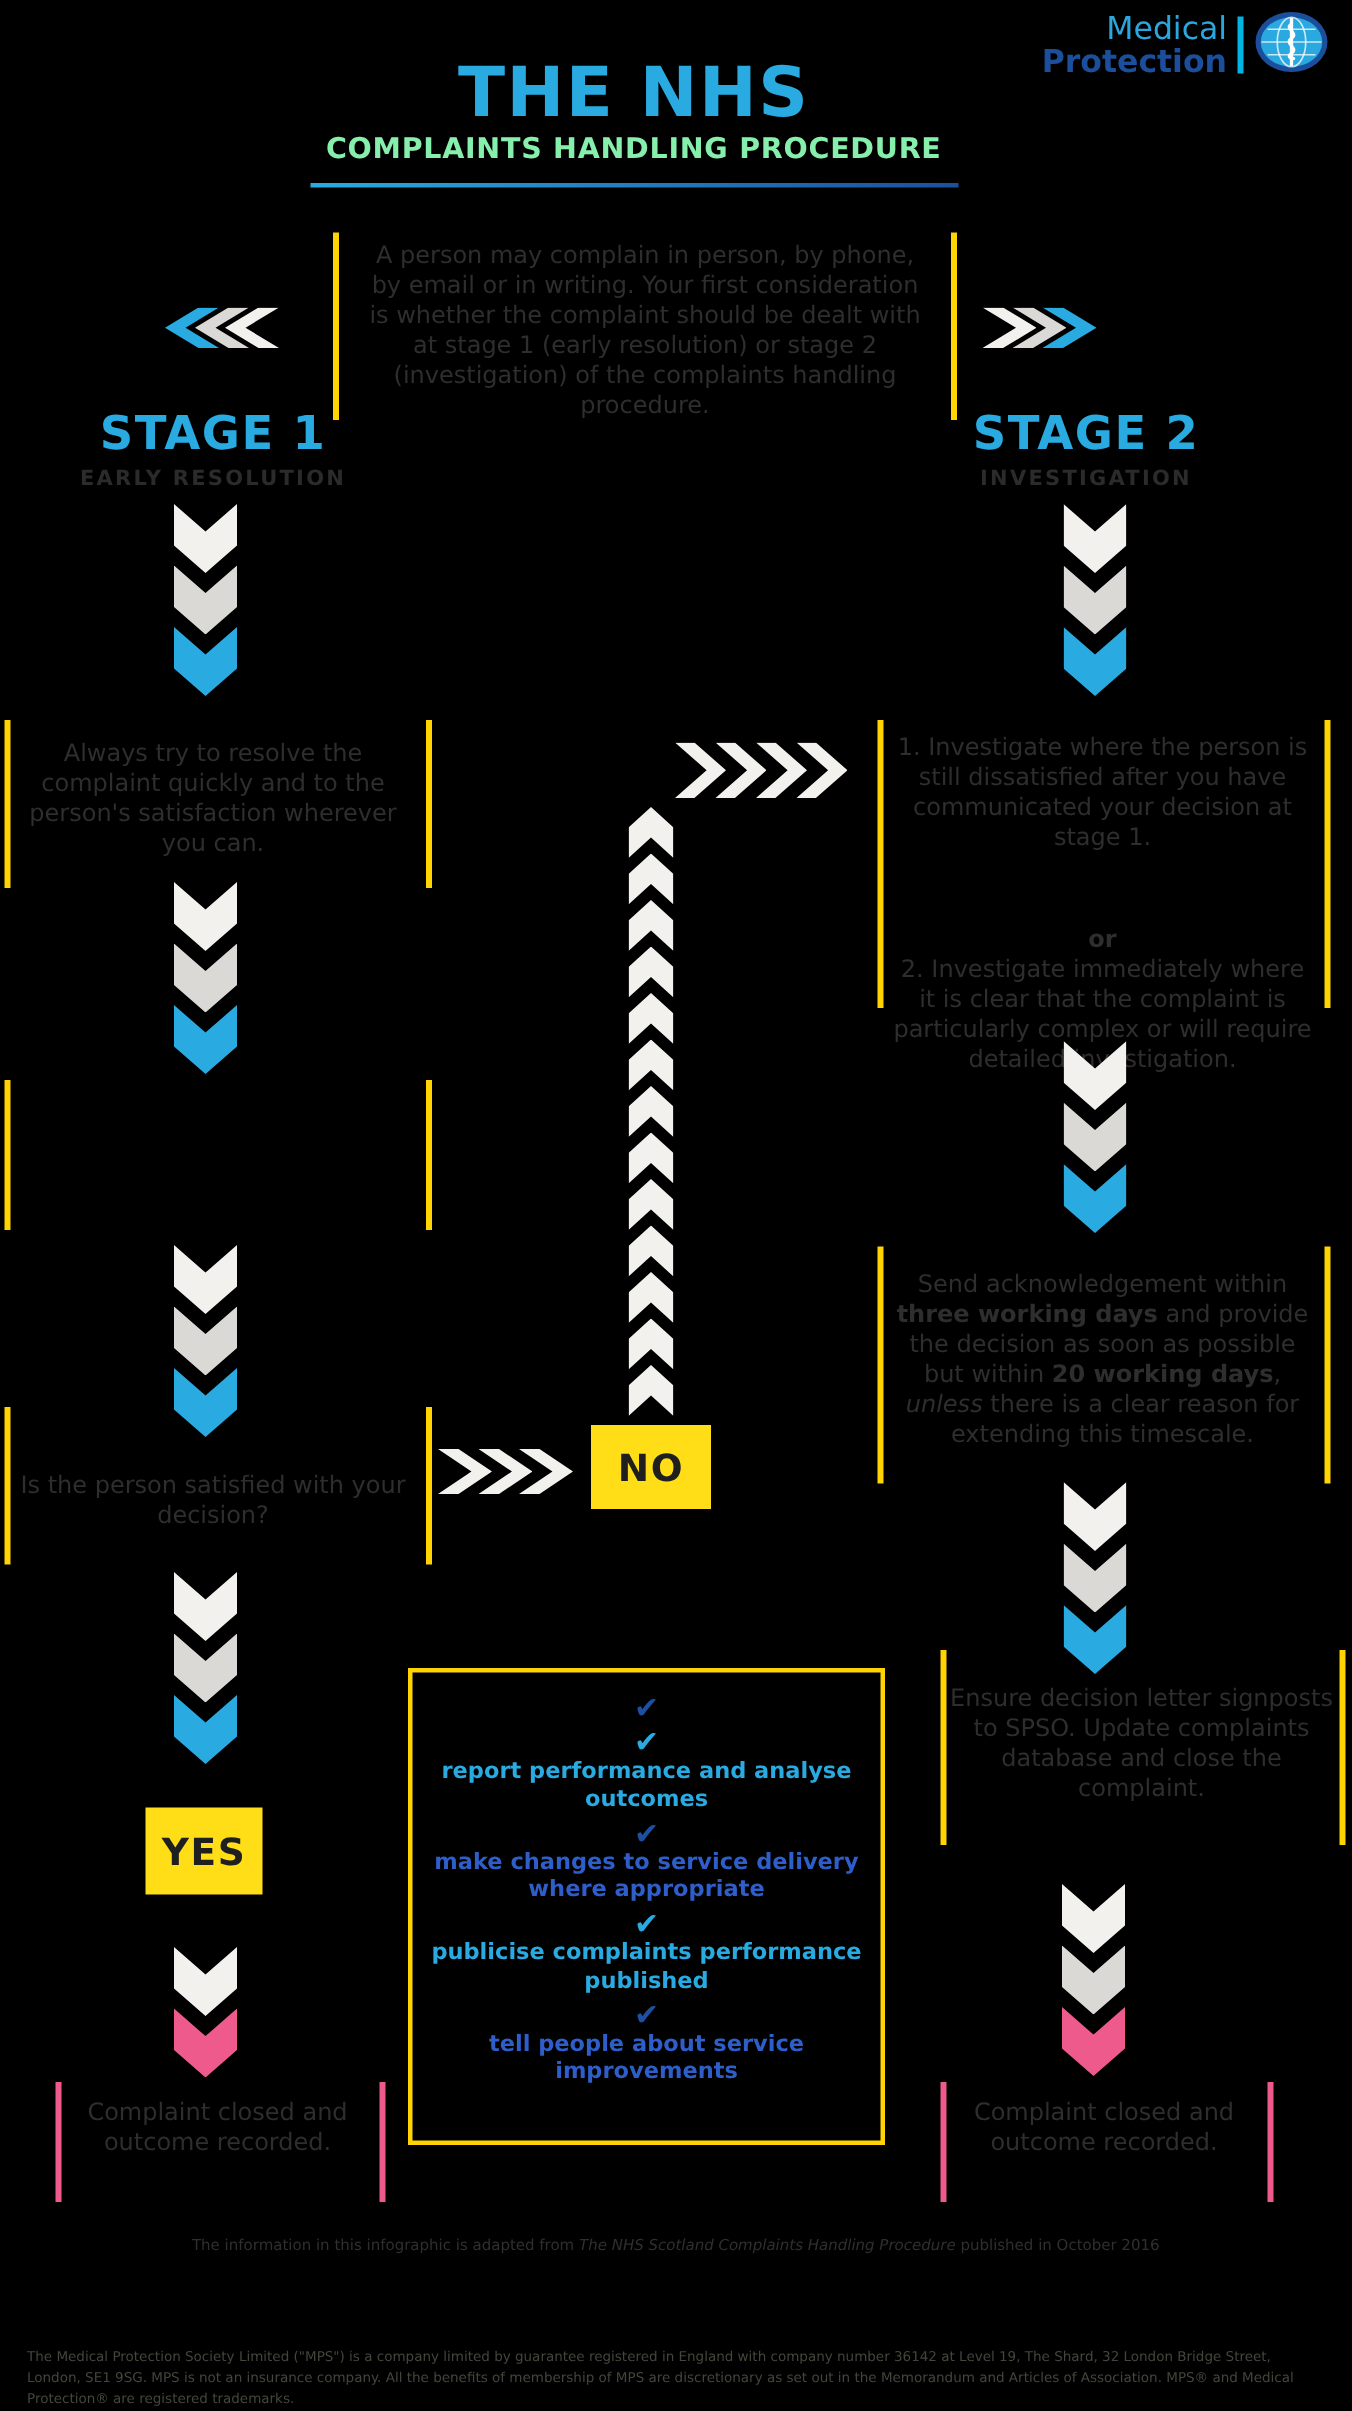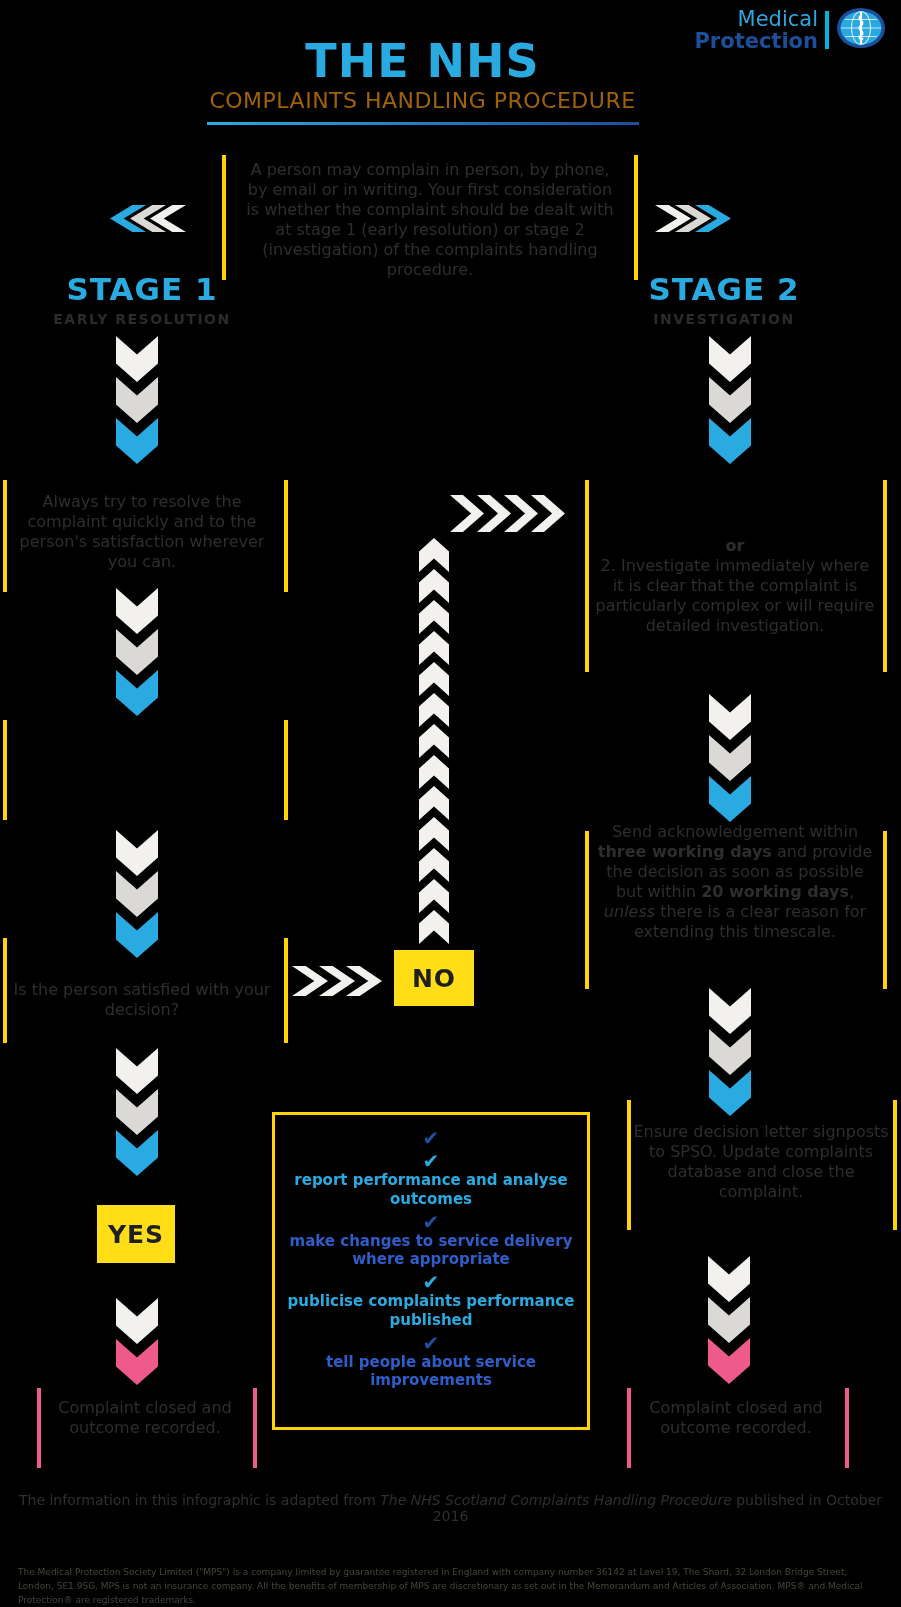--- a/index.html
+++ b/index.html
@@ -46,38 +46,38 @@
   .hrow.mid4 .chev + .chev{margin-left:-7px;}
   .hrow.no3 .chev{width:36px;height:30px;}
   .hrow.no3 .chev + .chev{margin-left:-9px;}
 
   
   .decision{background:#ffde17;color:#1f1f1f;font-weight:bold;font-size:25px;
             display:flex;align-items:center;justify-content:center;letter-spacing:1px;}
 
   
   .title{color:#29abe2;font-size:46px;font-weight:bold;letter-spacing:1px;line-height:1;}
-  .subtitle{color:#a16207;font-size:22px;font-weight:normal;letter-spacing:.5px;line-height:1;}
+  .subtitle{color:#86efac;font-size:19px;font-weight:bold;letter-spacing:.5px;line-height:1;}
   .title-rule{height:3px;background:linear-gradient(90deg,#29abe2,#1b4f9c);}
   .logo-text{text-align:right;line-height:1.05;font-size:21px;}
   .logo-medical{color:#2ba7de;}
   .logo-protection{color:#1b4f9c;font-weight:bold;}
   .logo-bar{width:4px;height:38px;background:#00b5e2;}
 
   
   .checklist{border:3px solid #ffd400;box-sizing:border-box;padding:13px 6px;
              display:flex;flex-direction:column;align-items:center;}
   .cl-item{text-align:center;margin-bottom:3px;}
   .cl-check{font-size:20px;line-height:1;font-weight:bold;}
   .cl-text{font-size:15px;font-weight:bold;line-height:1.25;}
   .navy{color:#1d4fa3;}
   .lblue{color:#29abe2;}
   .royal{color:#2e5ec9;}
 
-  .credit{color:#2f2f2f;font-size:14px;}
+  .credit{color:#2f2f2f;font-size:10px;}
   .legal{color:#45453c;font-size:9px;line-height:1.55;}
 </style>
 </head>
 <body>
 
 <div class="canvas">
 
   <div class="abs" style="left:640px;top:7px;display:flex;align-items:center;">
     <div class="logo-text" style="width:178px;">
       <div class="logo-medical">Medical</div>
@@ -176,33 +176,34 @@
 
   <div class="abs stack-v" style="left:709px;top:336px;">
     <div class="chev down c-white"></div>
     <div class="chev down c-gray"></div>
     <div class="chev down c-blue"></div>
   </div>
 
   <div class="vbar ybar" style="left:585px;top:480px;height:192px;"></div>
   <div class="vbar ybar" style="left:883px;top:480px;height:192px;"></div>
   <div class="abs block" style="left:593px;top:488px;width:284px;">
+    <div>1. Investigate where the person is still dissatisfied after you have communicated your decision at stage 1.</div>
     <div class="b">or</div>
     <div>2. Investigate immediately where it is clear that the complaint is particularly complex or will require detailed investigation.</div>
   </div>
 
   <div class="abs stack-v" style="left:709px;top:694px;">
     <div class="chev down c-white"></div>
     <div class="chev down c-gray"></div>
     <div class="chev down c-blue"></div>
   </div>
 
   <div class="vbar ybar" style="left:585px;top:831px;height:158px;"></div>
   <div class="vbar ybar" style="left:883px;top:831px;height:158px;"></div>
-  <div class="abs block" style="left:591px;top:822px;width:288px;text-align:center;">
+  <div class="abs block" style="left:591px;top:846px;width:288px;text-align:center;">
     <span>Send acknowledgement within </span><span class="b">three working days</span><span> and provide the decision as soon as possible but within </span><span class="b">20 working days</span><span>, </span><span class="i">unless</span><span> there is a clear reason for extending this timescale.</span>
   </div>
 
   <div class="abs stack-v" style="left:709px;top:988px;">
     <div class="chev down c-white"></div>
     <div class="chev down c-gray"></div>
     <div class="chev down c-blue"></div>
   </div>
 
   <div class="vbar ybar" style="left:627px;top:1100px;height:130px;"></div>

